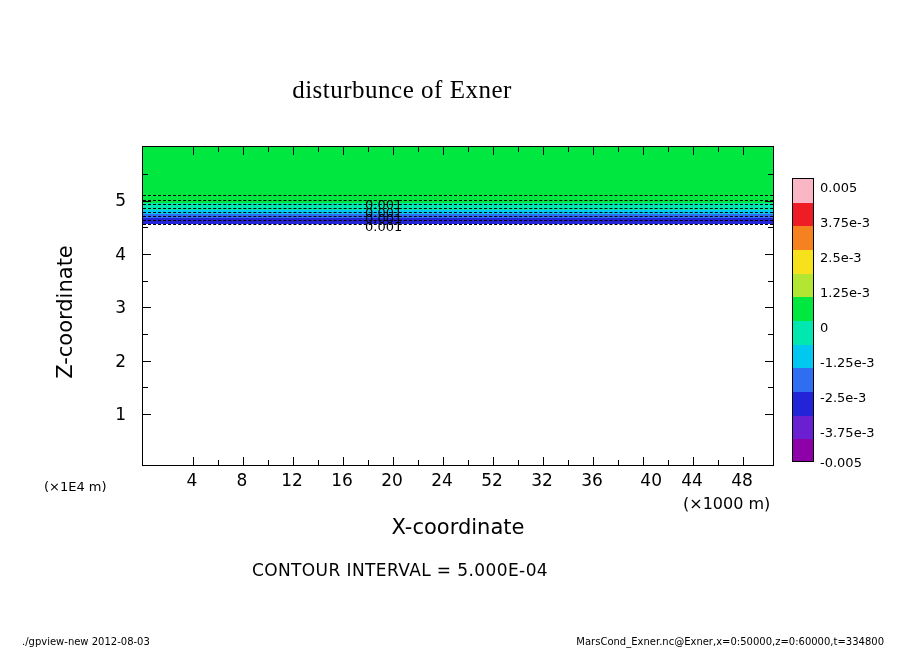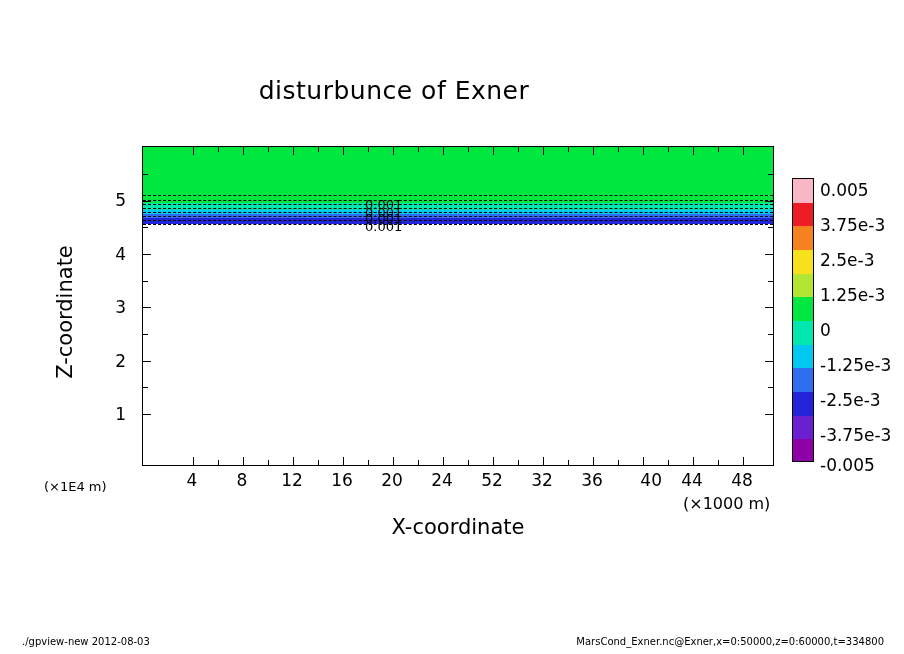--- a/index.html
+++ b/index.html
@@ -13,27 +13,28 @@
     height: 654px;
     background: #ffffff;
     font-family: "DejaVu Sans", sans-serif;
     color: #000000;
     overflow: hidden;
   }
 
   
   #chart-title {
     position: absolute;
-    left: 4px;
+    left: 12px;
     top: 76px;
     width: 780px;
     text-align: center;
     font-size: 25px;
     letter-spacing: 0.5px;
     color: #000;
+    font-family: Liberation Serif, serif;
   }
 
   
   #plot-frame {
     position: absolute;
     left: 142px;
     top: 146px;
     width: 632px;
     height: 320px;
     border: 1.5px solid #000;
@@ -138,21 +139,21 @@
     border: 1px solid #000;
     box-sizing: border-box;
     overflow: hidden;
   }
   #colorbar .cb-seg {
     width: 100%;
   }
   .cb-label {
     position: absolute;
     left: 820px;
-    font-size: 17px;
+    font-size: 13px;
     color: #000;
     white-space: nowrap;
   }
 
   
   #contour-interval {
     position: absolute;
     left: 0;
     top: 560px;
     width: 800px;
@@ -329,16 +330,17 @@
   <div class="cb-label" style="top:180px;">0.005</div>
   <div class="cb-label" style="top:215px;">3.75e-3</div>
   <div class="cb-label" style="top:250px;">2.5e-3</div>
   <div class="cb-label" style="top:285px;">1.25e-3</div>
   <div class="cb-label" style="top:320px;">0</div>
   <div class="cb-label" style="top:355px;">-1.25e-3</div>
   <div class="cb-label" style="top:390px;">-2.5e-3</div>
   <div class="cb-label" style="top:425px;">-3.75e-3</div>
   <div class="cb-label" style="top:455px;">-0.005</div>
 
+  <div id="contour-interval">CONTOUR INTERVAL = 5.000E-04</div>
   <div id="footer-left">./gpview-new  2012-08-03</div>
   <div id="footer-right">MarsCond_Exner.nc@Exner,x=0:50000,z=0:60000,t=334800</div>
 
 </div>
 
 </body></html>

